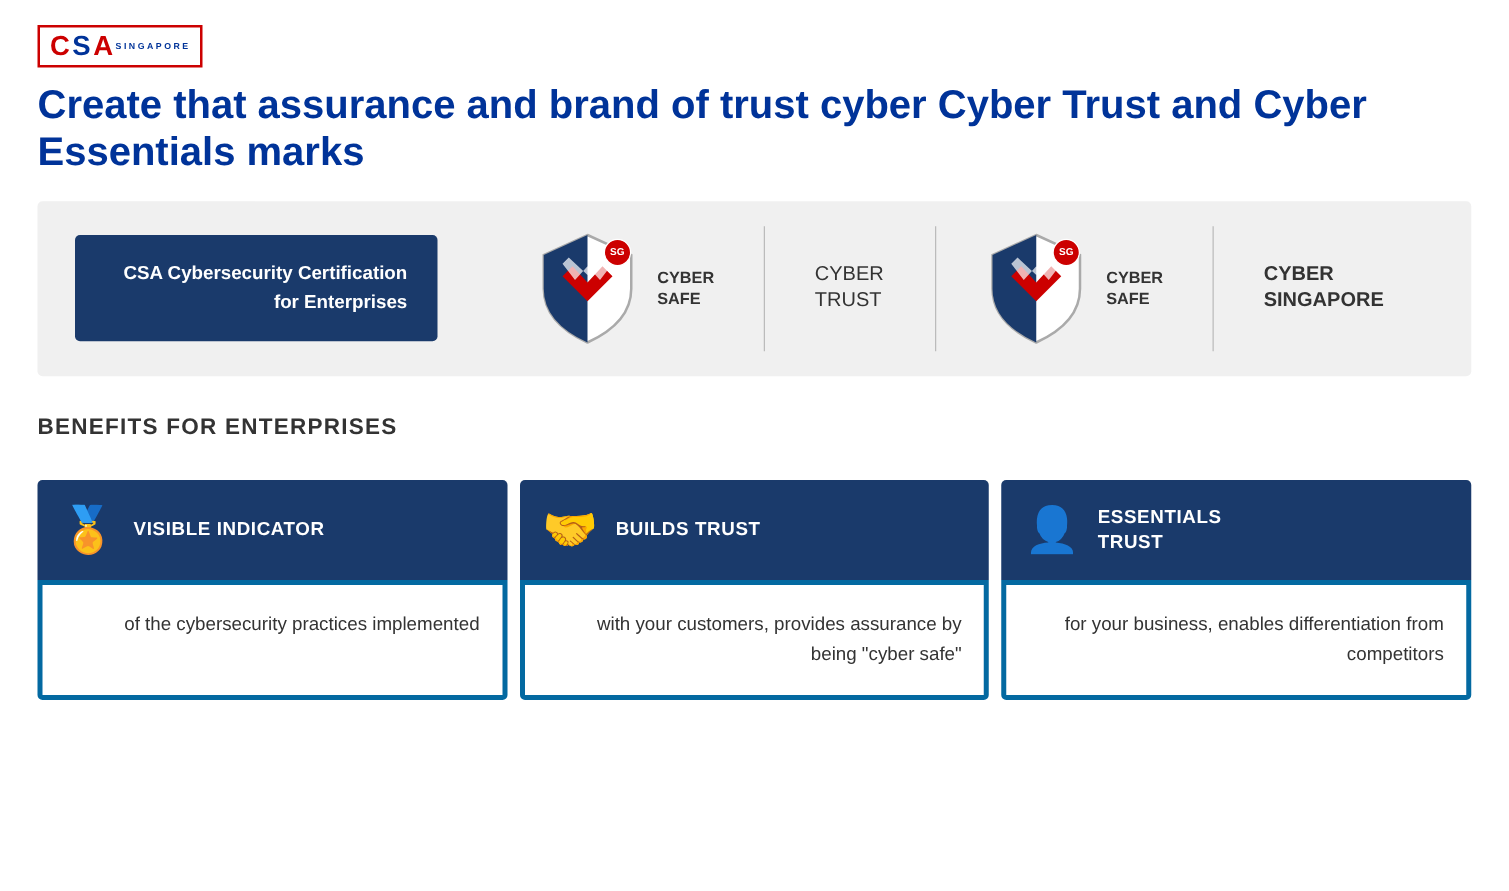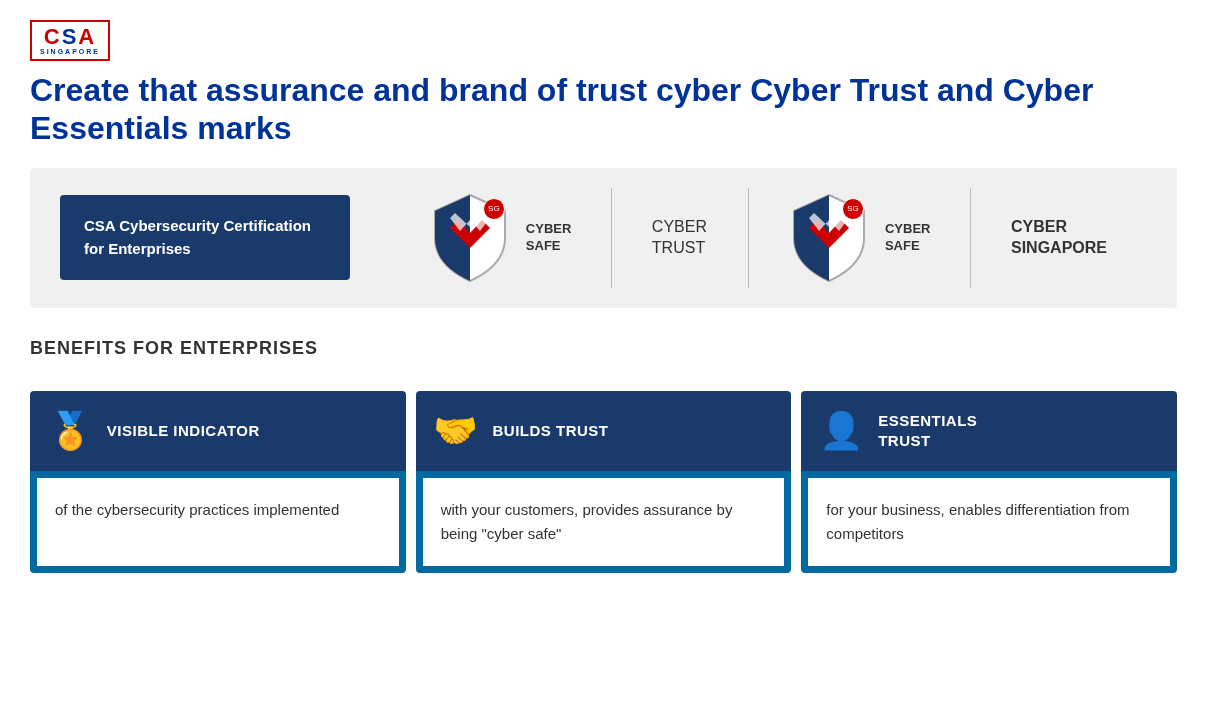--- a/index.html
+++ b/index.html
@@ -12,21 +12,20 @@
     }
     .header-logo {
       display: flex;
       align-items: center;
       margin-bottom: 10px;
     }
     .logo-box {
       border: 2px solid #cc0000;
       padding: 4px 8px;
       display: flex;
-      flex-direction: column;
       align-items: center;
     }
     .logo-csa {
       font-size: 22px;
       font-weight: 900;
       color: #cc0000;
       letter-spacing: 2px;
       line-height: 1;
     }
     .logo-csa span.c { color: #cc0000; }
@@ -54,21 +53,21 @@
       padding: 20px 30px;
       margin-bottom: 30px;
       gap: 0;
     }
     .csa-cert-box {
       background: #1a3a6b;
       color: #fff;
       padding: 20px 24px;
       font-size: 15px;
       font-weight: bold;
-      text-align: left;
+      text-align: right;
       min-width: 210px;
       border-radius: 4px;
       line-height: 1.5;
       margin-right: 40px;
     }
     .cert-items {
       display: flex;
       align-items: center;
       gap: 0;
       flex: 1;
@@ -138,41 +137,41 @@
       flex-shrink: 0;
     }
     .benefit-header-text {
       font-size: 15px;
       font-weight: 900;
       letter-spacing: 0.5px;
       line-height: 1.3;
     }
     .benefit-body {
       background: #fff;
-      border: 7px solid #0369a1;
+      border: 4px solid #0369a1;
       padding: 20px 18px;
-      text-align: left;
+      text-align: right;
       font-size: 15px;
       color: #333;
       line-height: 1.6;
       flex: 1;
       border-radius: 0 0 4px 4px;
     }
     
     .sg-badge {
       position: absolute;
       top: 5px;
       right: 5px;
       width: 22px;
       height: 22px;
       border-radius: 50%;
       background: #cc0000;
       color: #fff;
       font-size: 8px;
-      font-weight: 400;
+      font-weight: 700;
       display: flex;
       align-items: center;
       justify-content: center;
       border: 1.5px solid #fff;
       z-index: 2;
     }
   </style>
 </head>
 <body>
 

